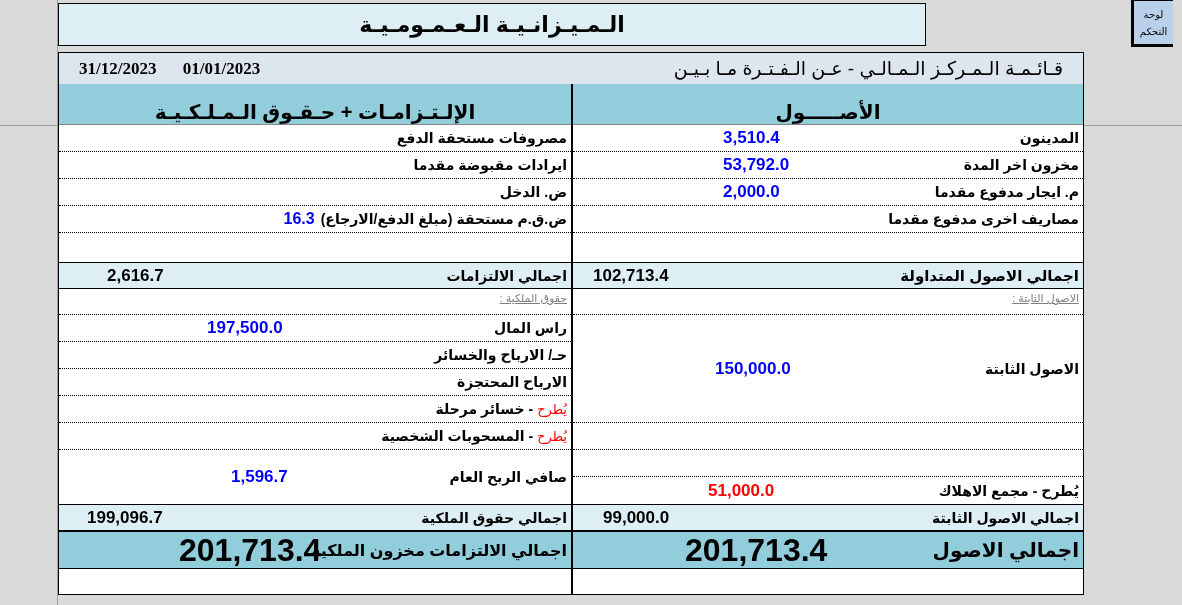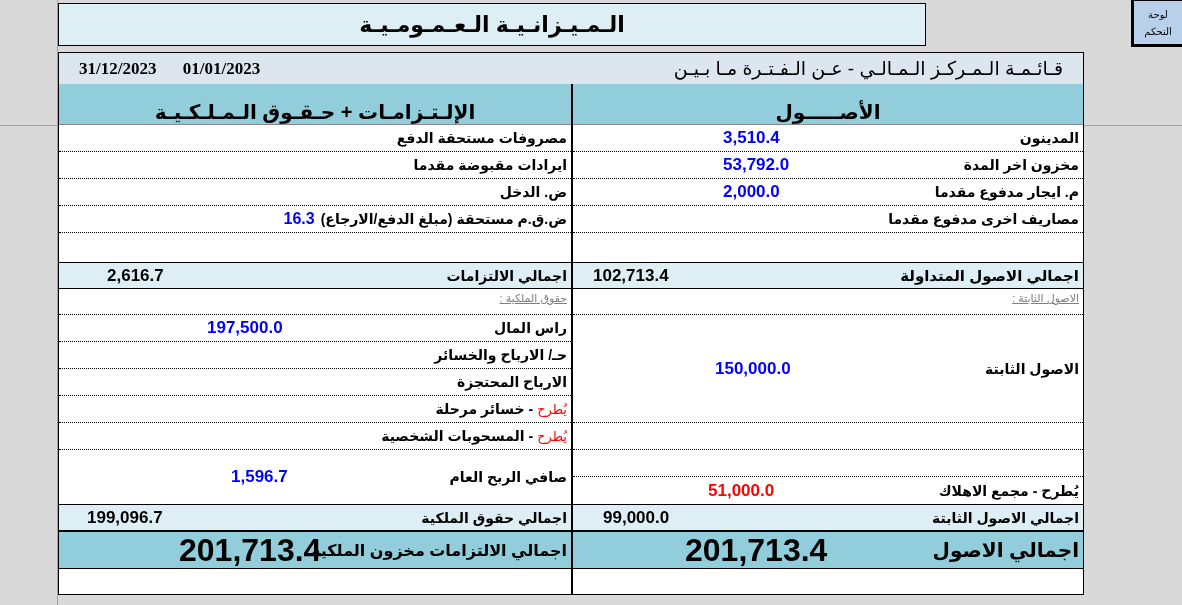--- a/index.html
+++ b/index.html
@@ -27,21 +27,21 @@
       background: #dde6ef; border: 1px solid #000; border-bottom: none;
       display: flex; align-items: center; justify-content: space-between;
       padding: 0 20px;
       font-size: 18px; color: #000;
     }
     .subtitle-box .dates { font-family: "Liberation Serif", serif; font-weight: bold; font-size: 17px; direction: ltr; }
     .subtitle-box .dates span { margin-right: 22px; }
     .subtitle-box .sub-text { direction: rtl; font-weight: normal; font-size: 19px; letter-spacing: 1px; }
 
     .panel-btn {
-      position: absolute; left: 1131px; top: 0; width: 51px; height: 47px;
+      position: absolute; left: 1131px; top: 0; width: 42px; height: 47px;
       background: #b8d0ea; border: 1px solid #000; border-right-width: 0;
       border-bottom: 3px solid #000; border-left: 3px solid #000;
       font-size: 10px; color: #000; text-align: center; line-height: 17px;
       padding-top: 5px; direction: rtl; cursor: pointer;
     }
 
     .col { position: absolute; top: 84px; background: #fff; border: 1px solid #000; border-top: none; }
     .col.right { left: 571px; width: 513px; height: 511px; border-left: 2px solid #000; }
     .col.left { left: 58px; width: 513px; height: 511px; border-right: none; }
 

